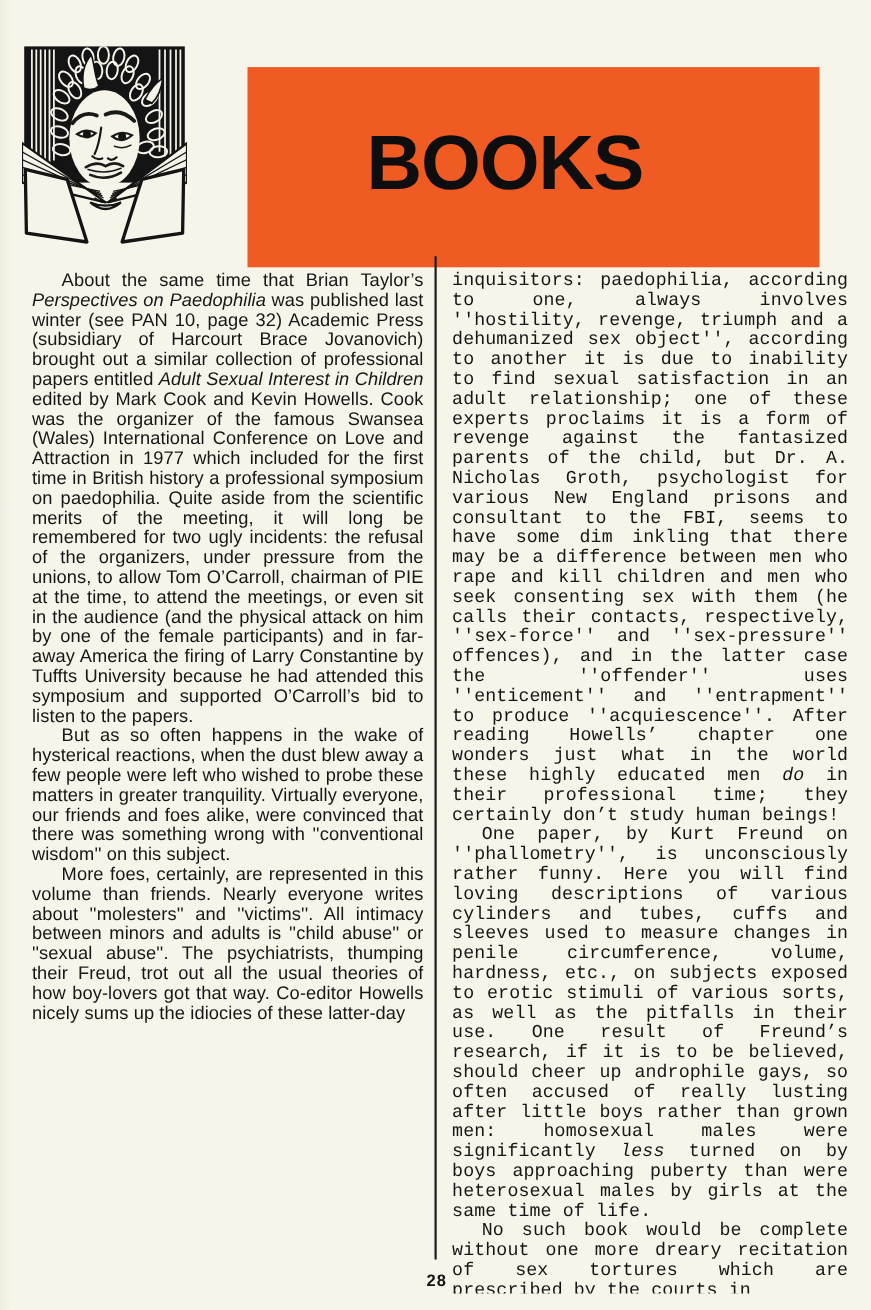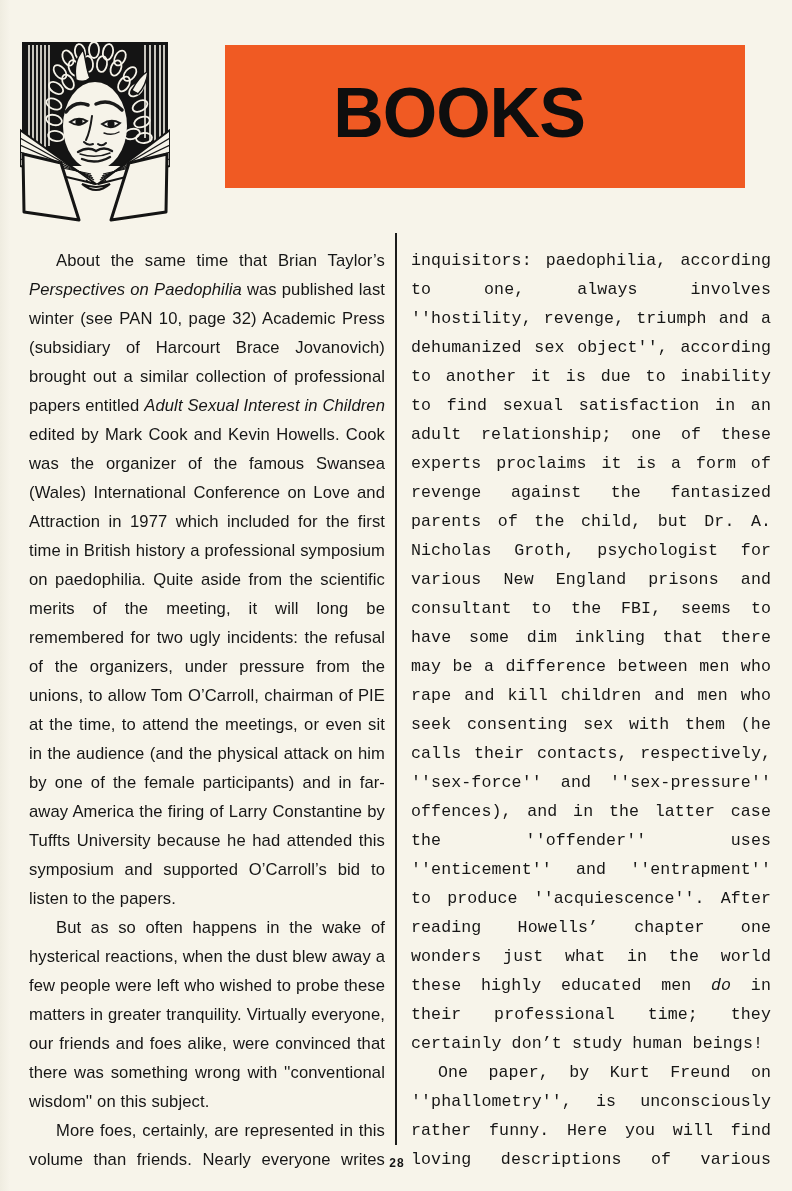--- a/index.html
+++ b/index.html
@@ -13,52 +13,52 @@
   }
   
   .scan-edge {
     position: absolute; left: 0; top: 0; width: 10px; height: 1191px;
     background: linear-gradient(to right, #efece0, #f7f4ea);
   }
   .illustration {
     position: absolute; left: 20px; top: 42px; width: 150px; height: 186px;
   }
   .banner {
-    position: absolute; left: 225px; top: 45px; width: 520px; height: 143px;
+    position: absolute; left: 225px; top: 61px; width: 520px; height: 182px;
     background: #f05a23;
     display: flex; align-items: center; justify-content: center;
   }
   .banner-title {
     font-weight: bold;
     font-size: 70px;
     letter-spacing: -1px;
     color: #0e0e0e;
     transform: translate(-26px, -4px);
   }
   .column {
     position: absolute; top: 246px;
-    font-size: 16.6px; line-height: 29px;
+    font-size: 16.6px; line-height: 18px;
     text-align: justify;
     letter-spacing: 0.1px;
     height: 930px; overflow: hidden;
   }
   .col-left  { left: 29px;  width: 356px; }
   .col-right { left: 411px; width: 360px; font-family: Liberation Mono, monospace; }
   .column p { margin: 0; }
   .column p.indent { text-indent: 27px; }
   .it { font-style: italic; }
   .divider {
     position: absolute; left: 395px; top: 233px;
     width: 2px; height: 912px;
     background: #1c1c1c;
   }
   .page-number {
     position: absolute; left: 371px; top: 1156px; width: 52px;
     text-align: center;
-    font-size: 12px; font-weight: bold; letter-spacing: 1px;
+    font-size: 15px; font-weight: bold; letter-spacing: 1px;
     color: #141414;
   }
 </style>
 </head>
 <body>
 
 <div class="scan-edge"></div>
 
 <div class="illustration">
   <svg width="150" height="186" viewBox="0 0 150 186">
@@ -162,15 +162,16 @@
     <p class="indent"><span>About the same time that Brian Taylor’s </span><span class="it">Perspectives on Paedophilia</span><span> was published last winter (see PAN 10, page 32) Academic Press (subsidiary of Harcourt Brace Jovanovich) brought out a similar collection of professional papers entitled </span><span class="it">Adult Sexual Interest in Children</span><span> edited by Mark Cook and Kevin Howells. Cook was the organizer of the famous Swansea (Wales) International Conference on Love and Attraction in 1977 which included for the first time in British history a professional symposium on paedophilia. Quite aside from the scientific merits of the meeting, it will long be remembered for two ugly incidents: the refusal of the organizers, under pressure from the unions, to allow Tom O’Carroll, chairman of PIE at the time, to attend the meetings, or even sit in the audience (and the physical attack on him by one of the female participants) and in far-away America the firing of Larry Constantine by Tuffts University because he had attended this symposium and supported O’Carroll’s bid to listen to the papers.</span></p>
     <p class="indent"><span>But as so often happens in the wake of hysterical reactions, when the dust blew away a few people were left who wished to probe these matters in greater tranquility. Virtually everyone, our friends and foes alike, were convinced that there was something wrong with ''conventional wisdom'' on this subject.</span></p>
     <p class="indent"><span>More foes, certainly, are represented in this volume than friends. Nearly everyone writes about ''molesters'' and ''victims''. All intimacy between minors and adults is ''child abuse'' or ''sexual abuse''. The psychiatrists, thumping their Freud, trot out all the usual theories of how boy-lovers got that way. Co-editor Howells nicely sums up the idiocies of these latter-day</span></p>
   </div>
 
 <div class="divider"></div>
 
 <div class="column col-right">
     <p><span>inquisitors: paedophilia, according to one, always involves ''hostility, revenge, triumph and a dehumanized sex object'', according to another it is due to inability to find sexual satisfaction in an adult relationship; one of these experts proclaims it is a form of revenge against the fantasized parents of the child, but Dr. A. Nicholas Groth, psychologist for various New England prisons and consultant to the FBI, seems to have some dim inkling that there may be a difference between men who rape and kill children and men who seek consenting sex with them (he calls their contacts, respectively, ''sex-force'' and ''sex-pressure'' offences), and in the latter case the ''offender'' uses ''enticement'' and ''entrapment'' to produce ''acquiescence''. After reading Howells’ chapter one wonders just what in the world these highly educated men </span><span class="it">do</span><span> in their professional time; they certainly don’t study human beings!</span></p>
     <p class="indent"><span>One paper, by Kurt Freund on ''phallometry'', is unconsciously rather funny. Here you will find loving descriptions of various cylinders and tubes, cuffs and sleeves used to measure changes in penile circumference, volume, hardness, etc., on subjects exposed to erotic stimuli of various sorts, as well as the pitfalls in their use. One result of Freund’s research, if it is to be believed, should cheer up androphile gays, so often accused of really lusting after little boys rather than grown men: homosexual males were significantly </span><span class="it">less</span><span> turned on by boys approaching puberty than were heterosexual males by girls at the same time of life.</span></p>
+    <p class="indent"><span>No such book would be complete without one more dreary recitation of sex tortures which are prescribed by the courts in</span></p>
   </div>
 
 <div class="page-number">28</div>
 
 </body></html>

